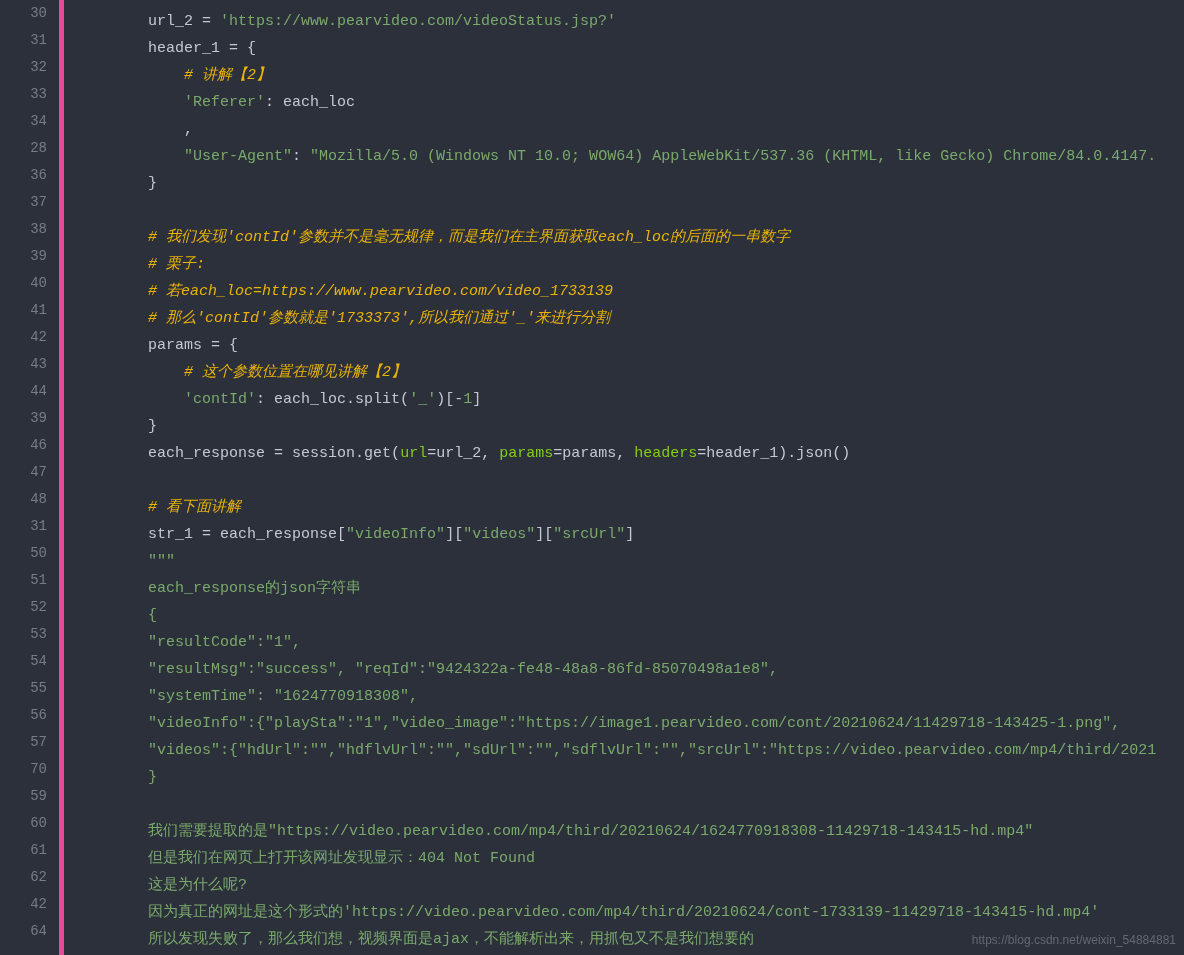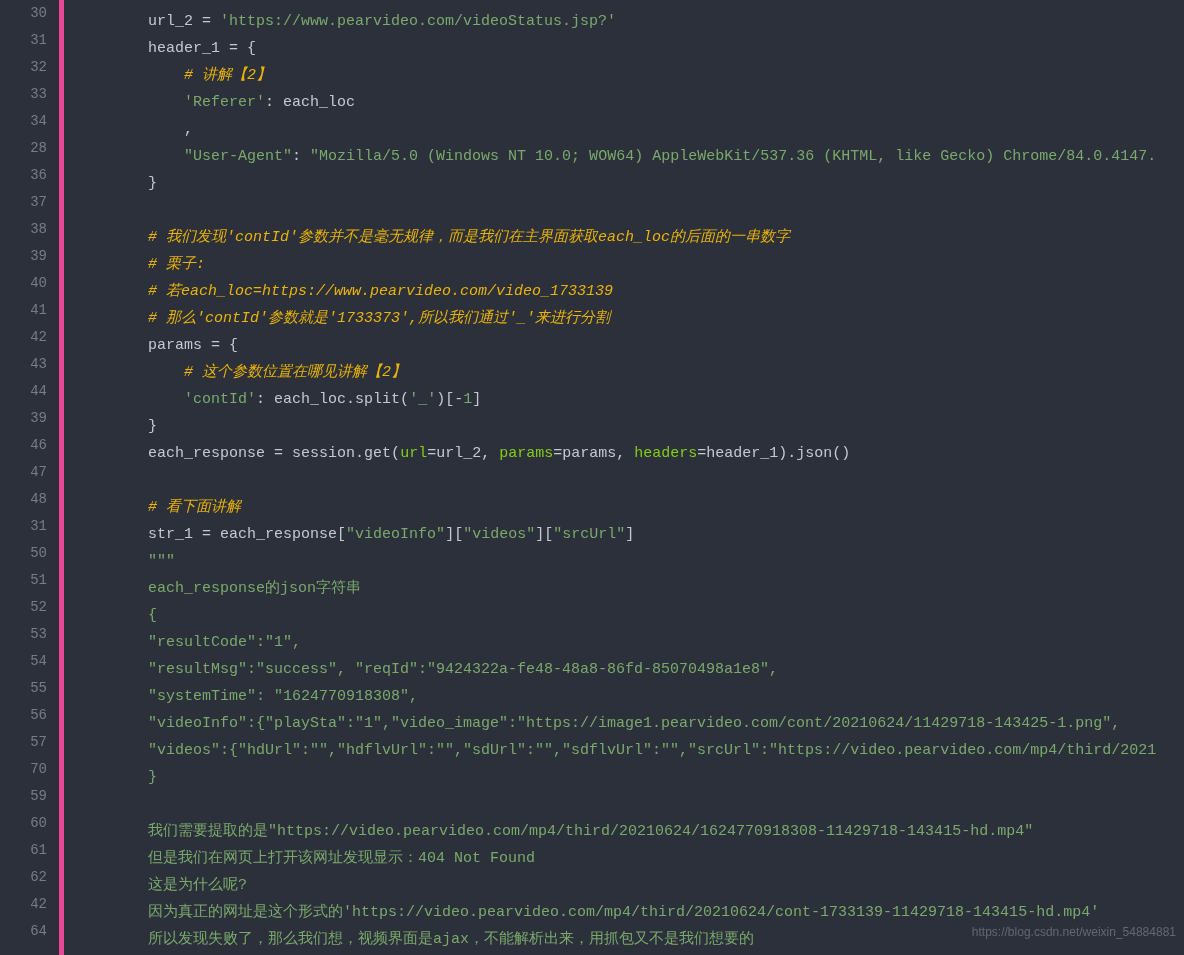--- a/index.html
+++ b/index.html
@@ -47,21 +47,21 @@
   }           
   .op   { color: #c5c8d0; }           
   .str  { color: #7aa96b; }           
   .cmt  { color: #eab308; font-style: italic; }           
   .ident{ color: #c5c8d0; }           
   .num  { color: #7aa96b; }
   .call { color: #84cc16; }
   .watermark {
     position: absolute;
     right: 8px;
-    bottom: 16px;
+    bottom: 8px;
     color: #8f949c;
     opacity: 0.55;
     font-size: 12px;
     font-family: Arial, sans-serif;
   }
 </style>
 </head>
 <body>
 
 <div class="editor">

